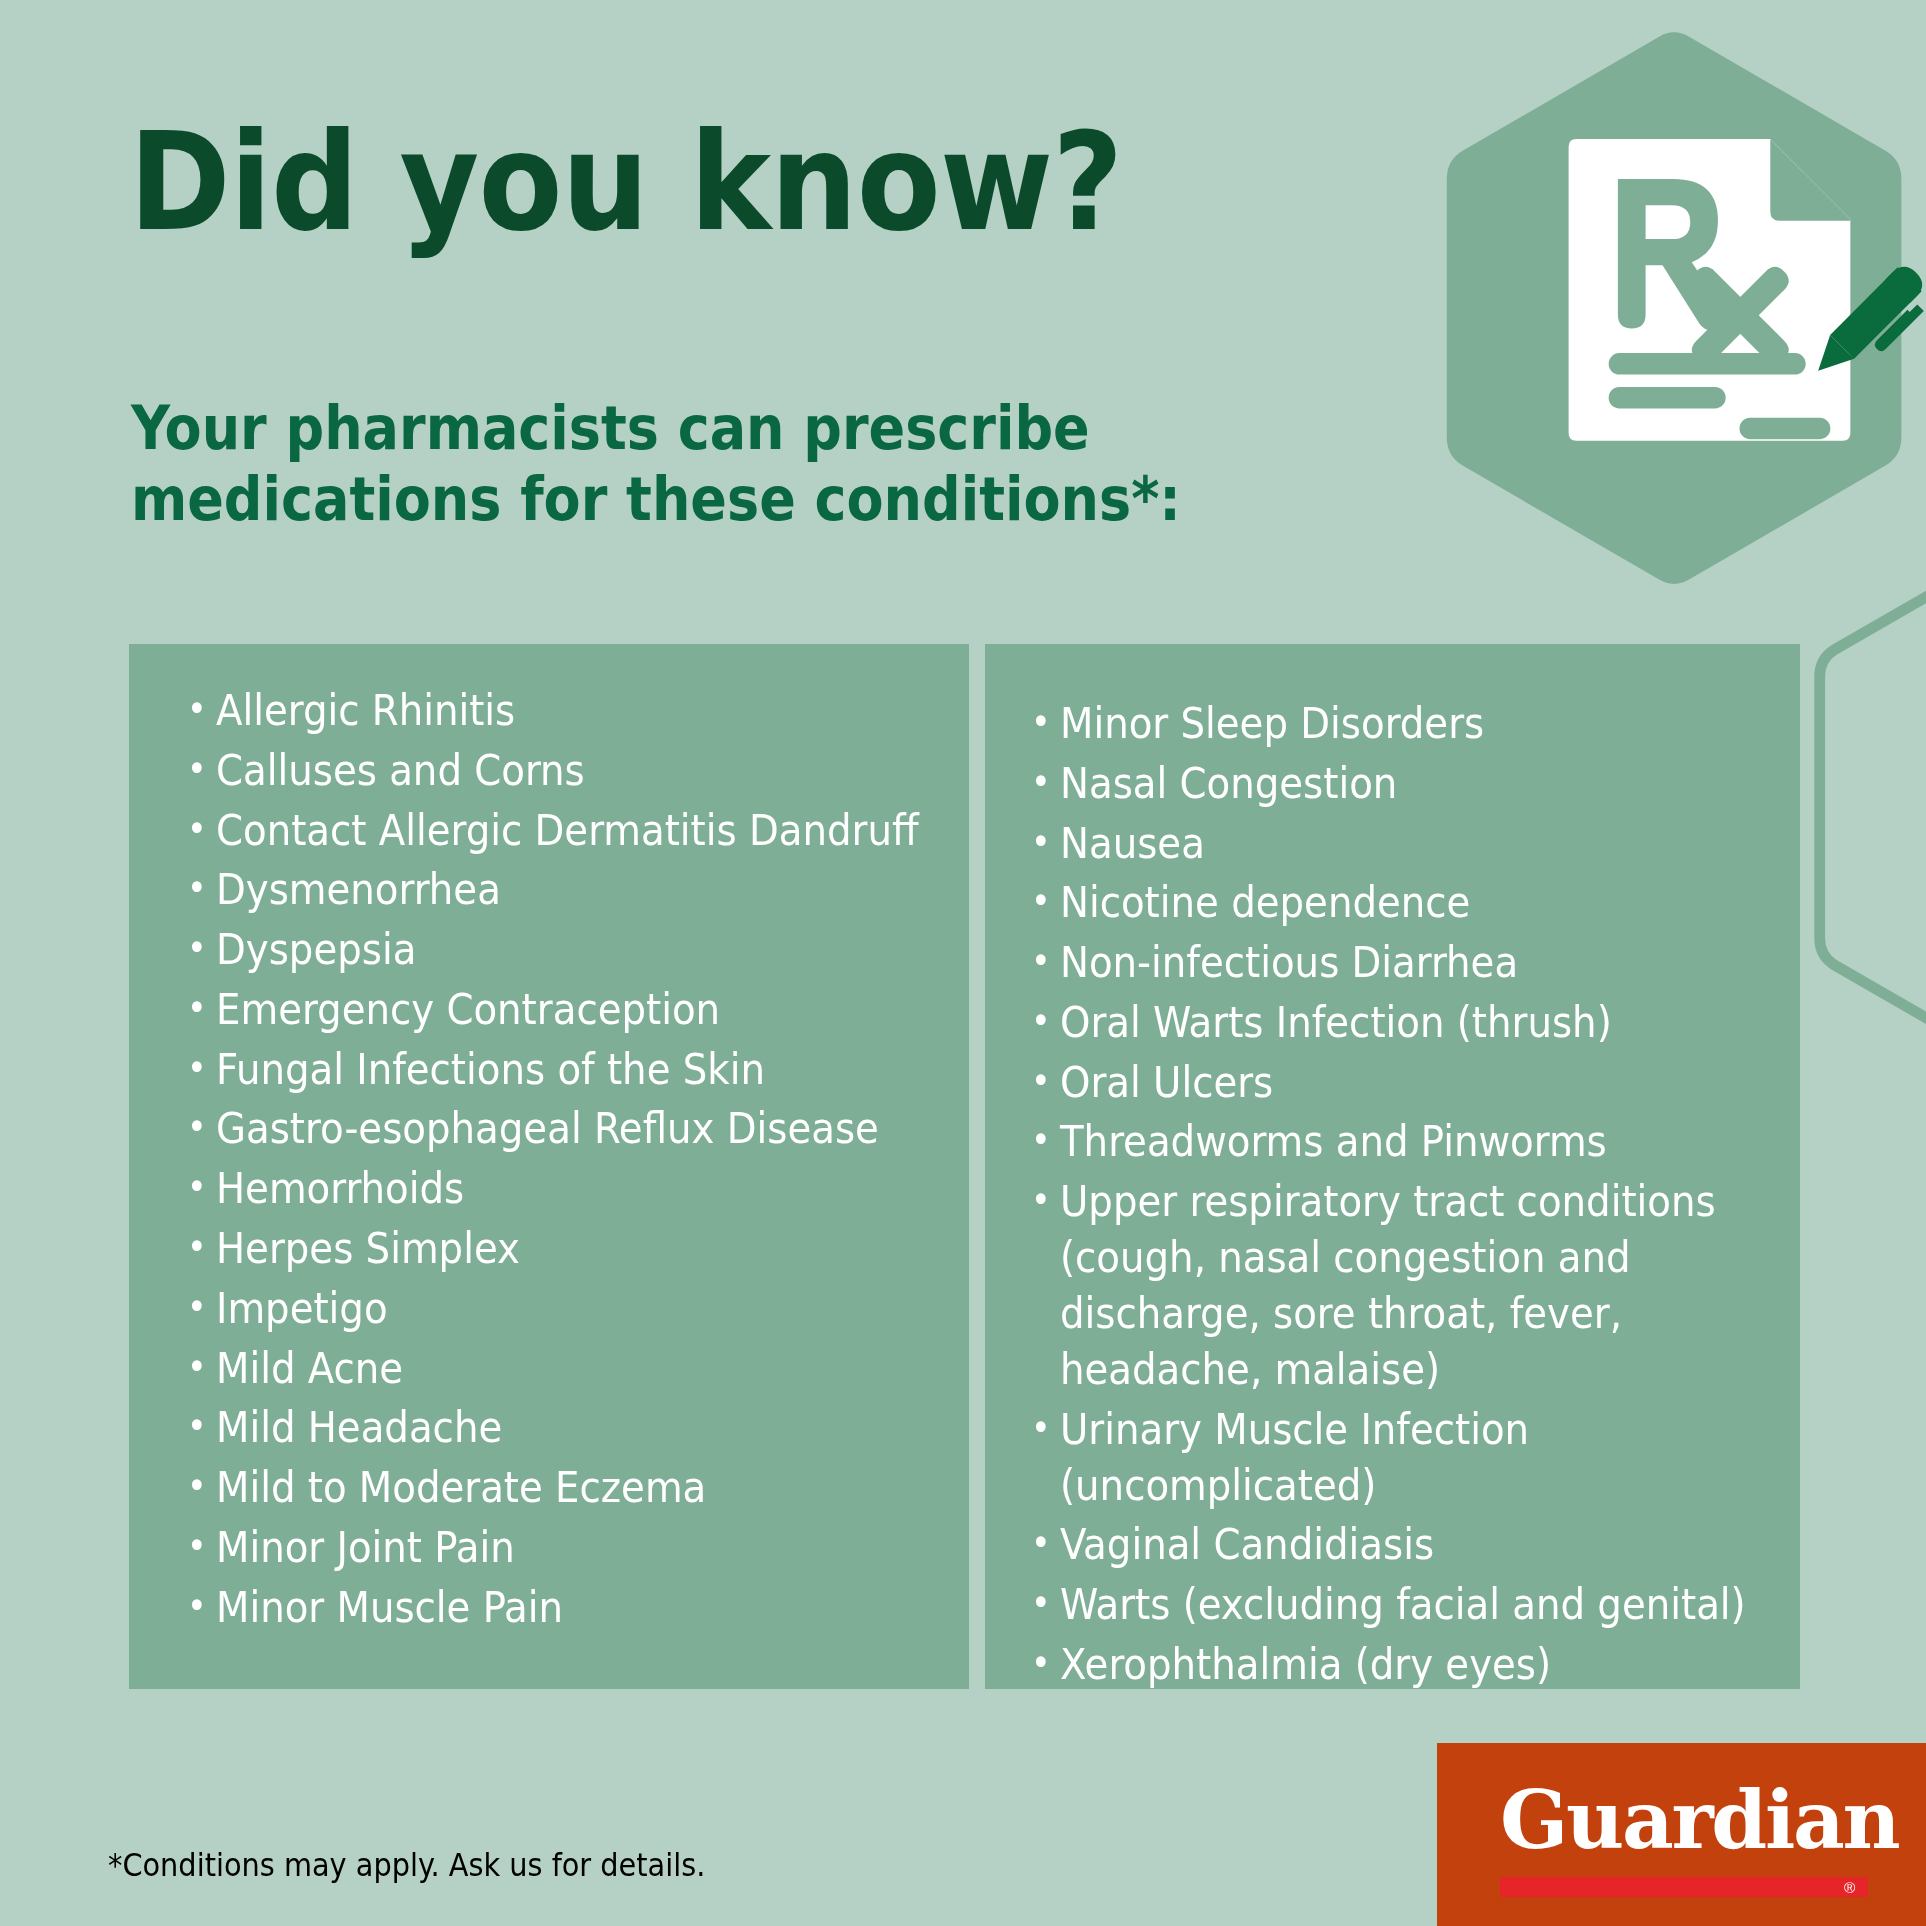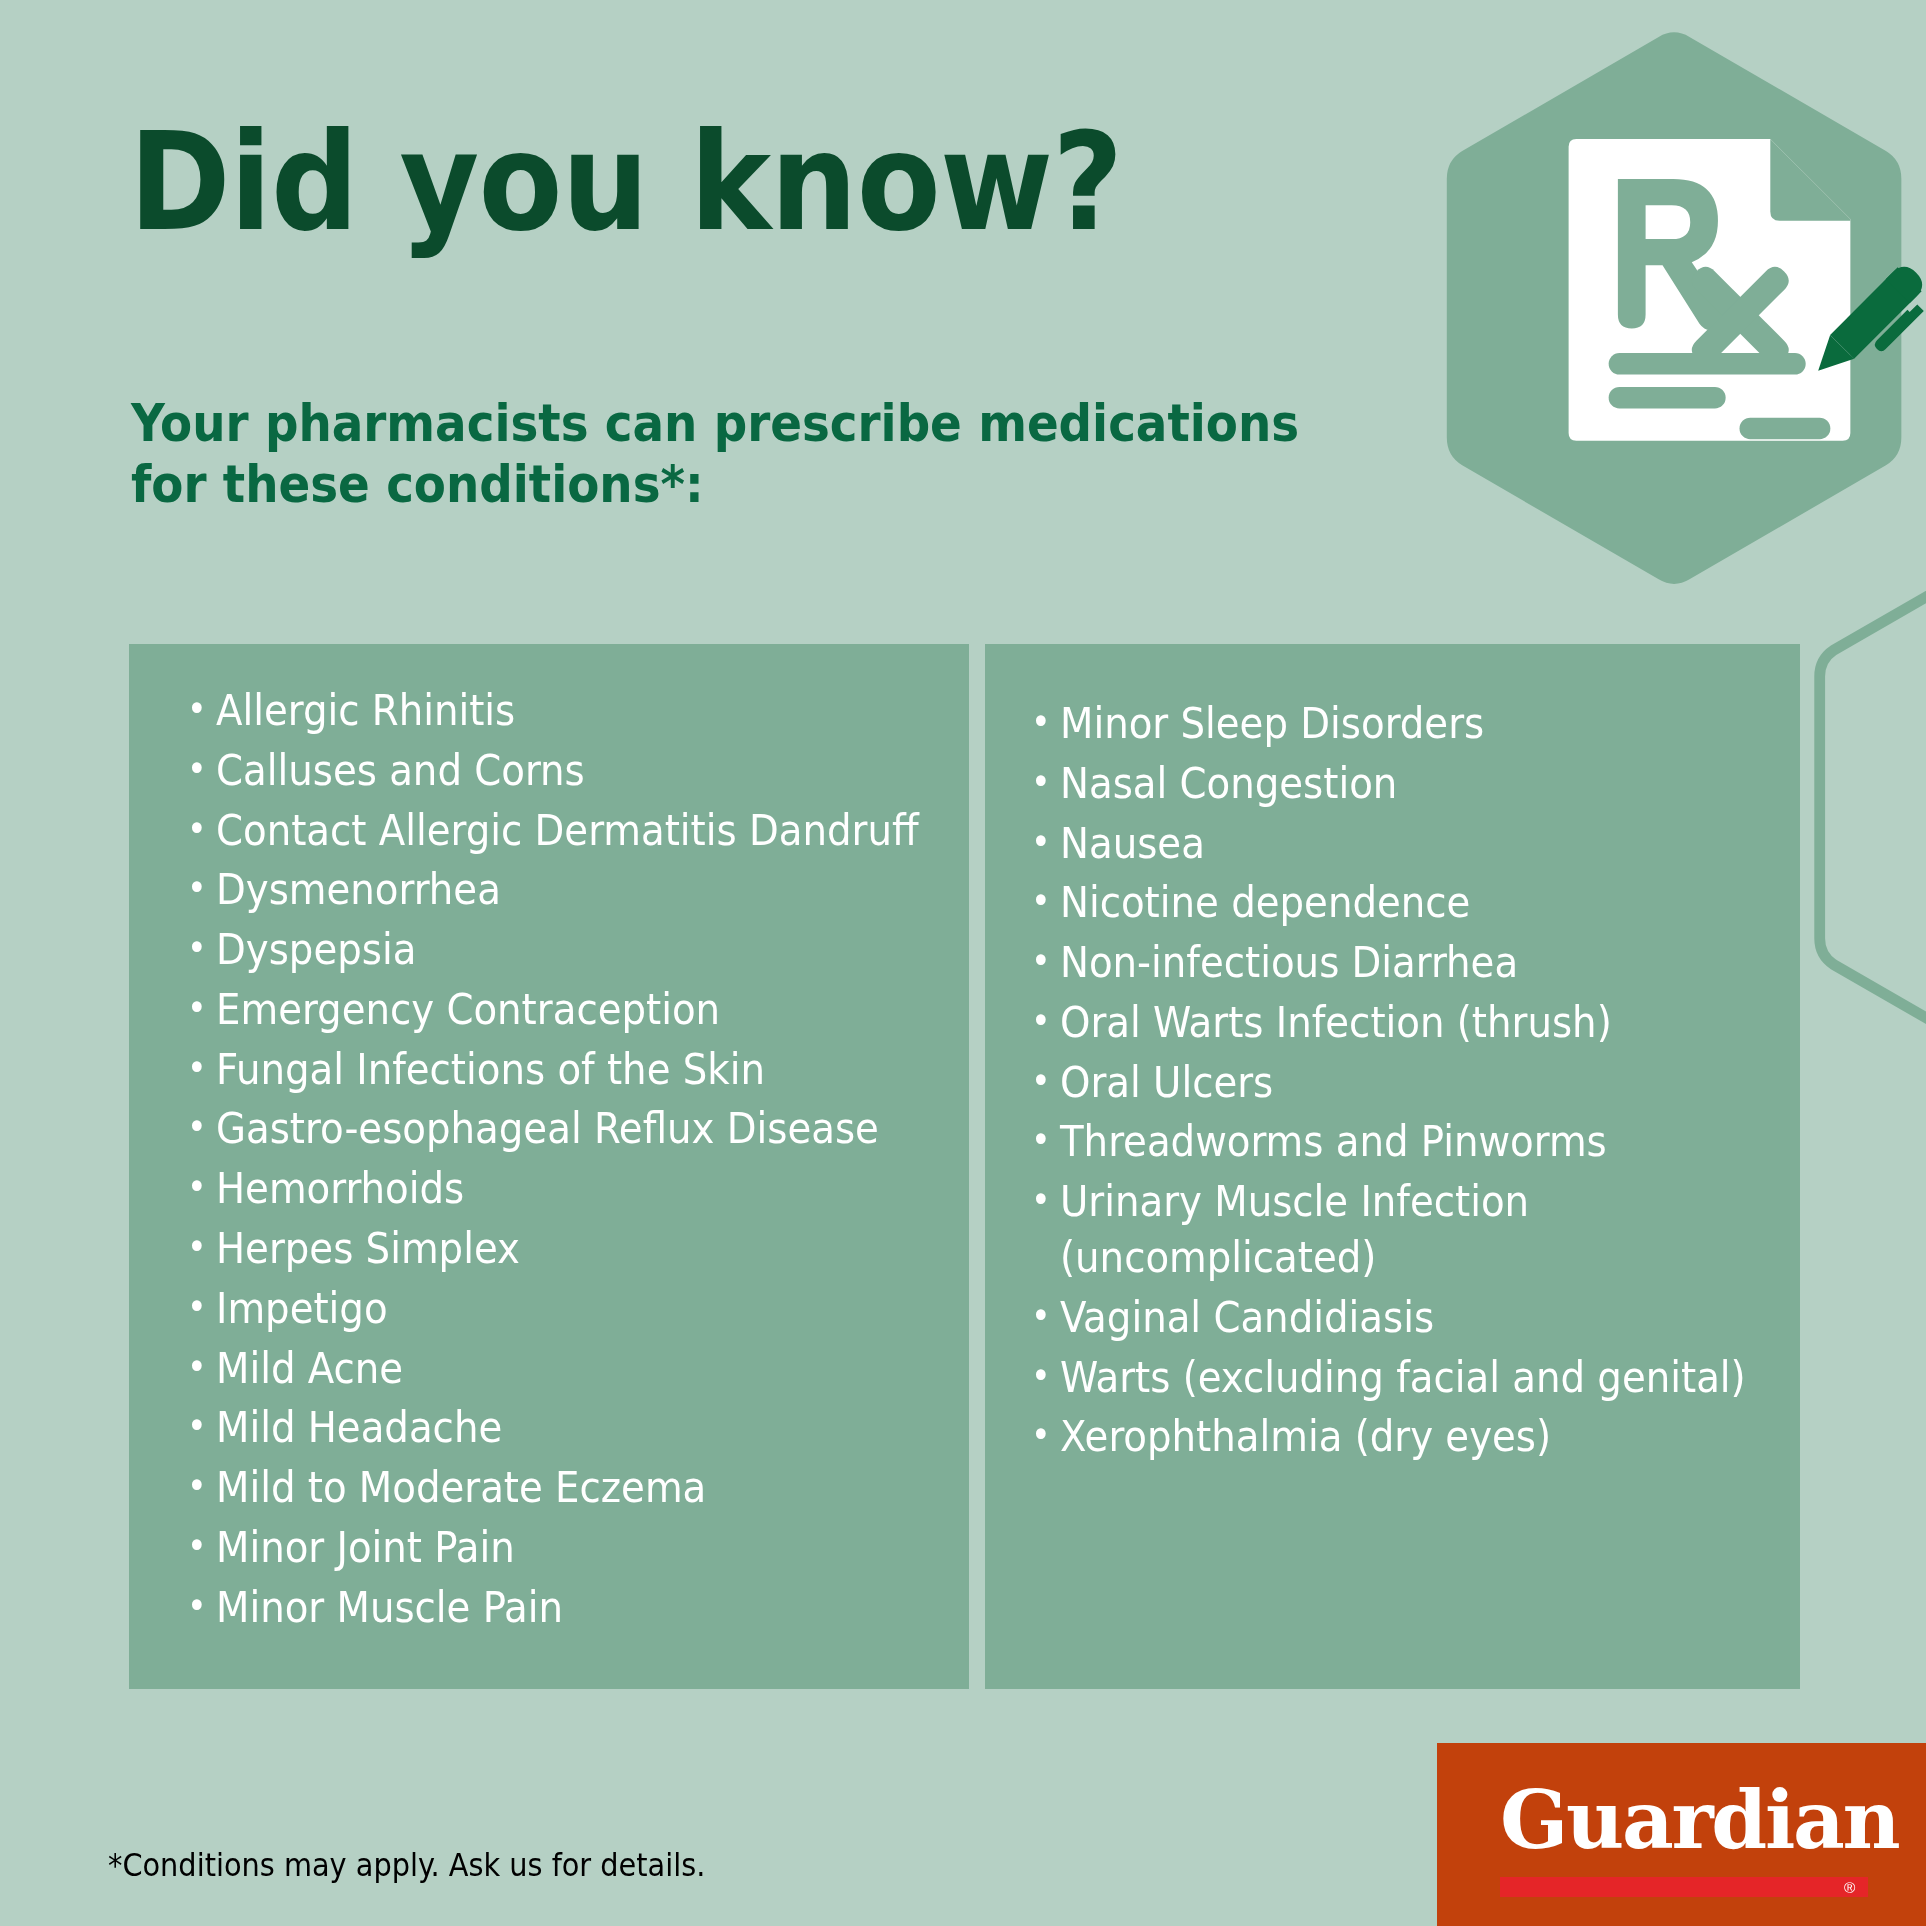--- a/index.html
+++ b/index.html
@@ -34,21 +34,21 @@
     letter-spacing: -0.8px;
     white-space: nowrap;
     font-stretch: condensed;
   }
 
   #subheadline {
     position: absolute;
     left: 131px;
     top: 393px;
     width: 1202px;
-    font-size: 52px;
+    font-size: 60px;
     line-height: 1.18;
     font-weight: 700;
     color: #096842;
     font-stretch: condensed;
   }
 
   
   .panel {
     position: absolute;
     background: #7fae97;
@@ -253,20 +253,21 @@
 <div id="panel-right" class="panel">
   <ul class="cond-list">
       <li>Minor Sleep Disorders</li>
       <li>Nasal Congestion</li>
       <li>Nausea</li>
       <li>Nicotine dependence</li>
       <li>Non-infectious Diarrhea</li>
       <li>Oral Warts Infection (thrush)</li>
       <li>Oral Ulcers</li>
       <li>Threadworms and Pinworms</li>
+      <li>Upper respiratory tract conditions (cough, nasal congestion and discharge, sore throat, fever, headache, malaise)</li>
       <li>Urinary Muscle Infection (uncomplicated)</li>
       <li>Vaginal Candidiasis</li>
       <li>Warts (excluding facial and genital)</li>
       <li>Xerophthalmia (dry eyes)</li>
     </ul>
 </div>
 
 <div id="footnote">*Conditions may apply. Ask us for details.</div>
 
 <div id="logo-block">

